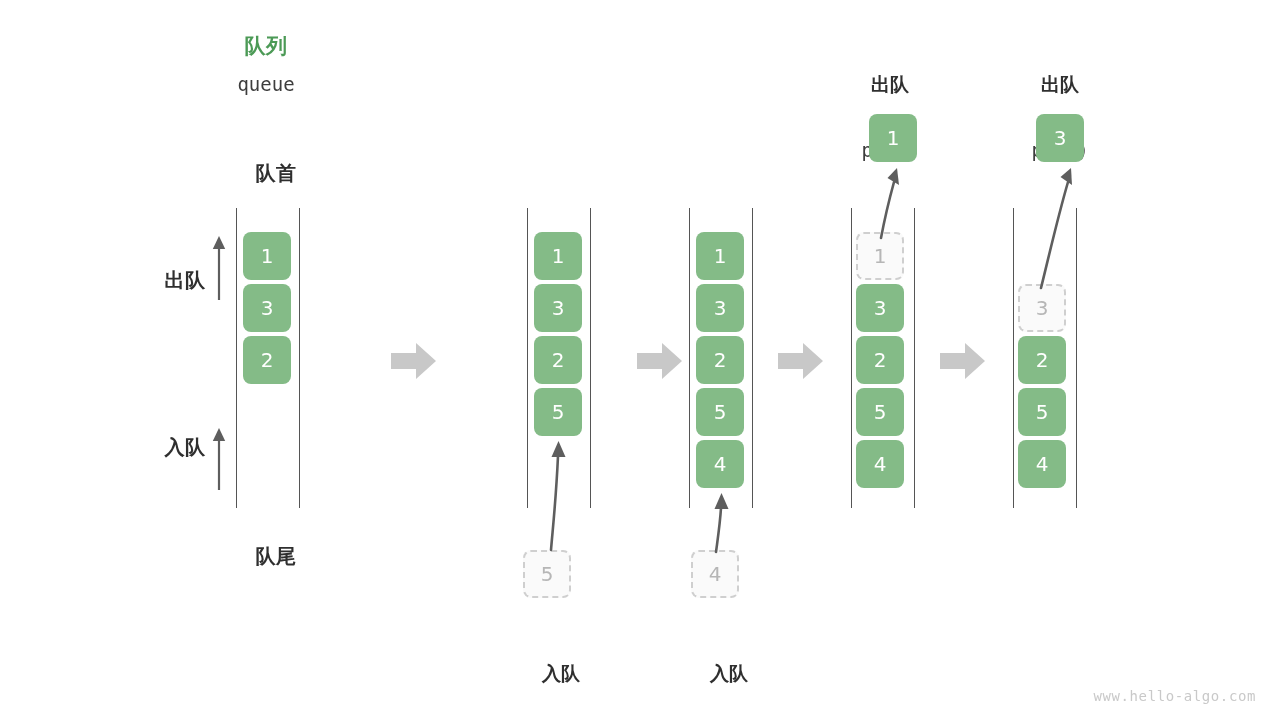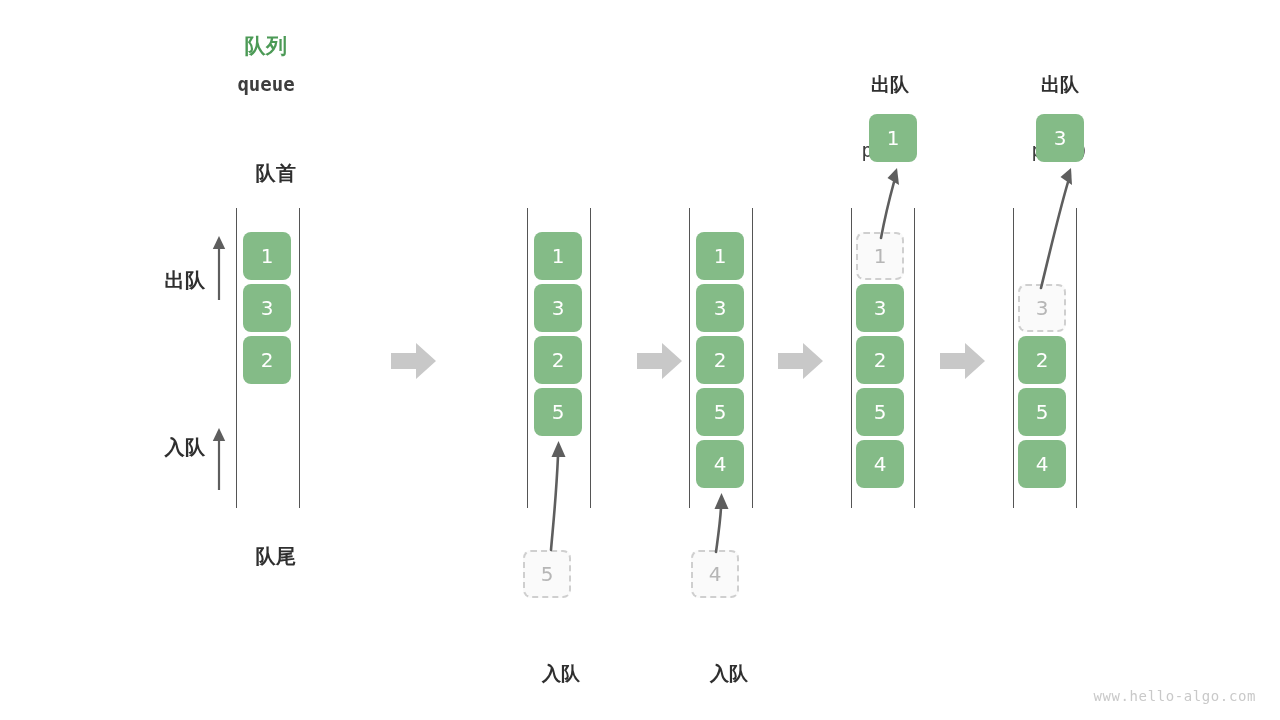--- a/index.html
+++ b/index.html
@@ -42,21 +42,20 @@
     font-weight: bold;
     font-size: 21px;
     color: #4c9a56;
     letter-spacing: 0.5px;
   }
   .mono {
     font-family: "DejaVu Sans Mono", "Liberation Mono", monospace;
     font-size: 19px;
     color: #3d3d3d;
     letter-spacing: 0px;
-    font-weight: bold;
   }
 
   .op-label {
     position: absolute;
     transform: translateX(-50%);
     text-align: center;
     white-space: pre;
   }
   .op-label .cn {
     font-weight: bold;

